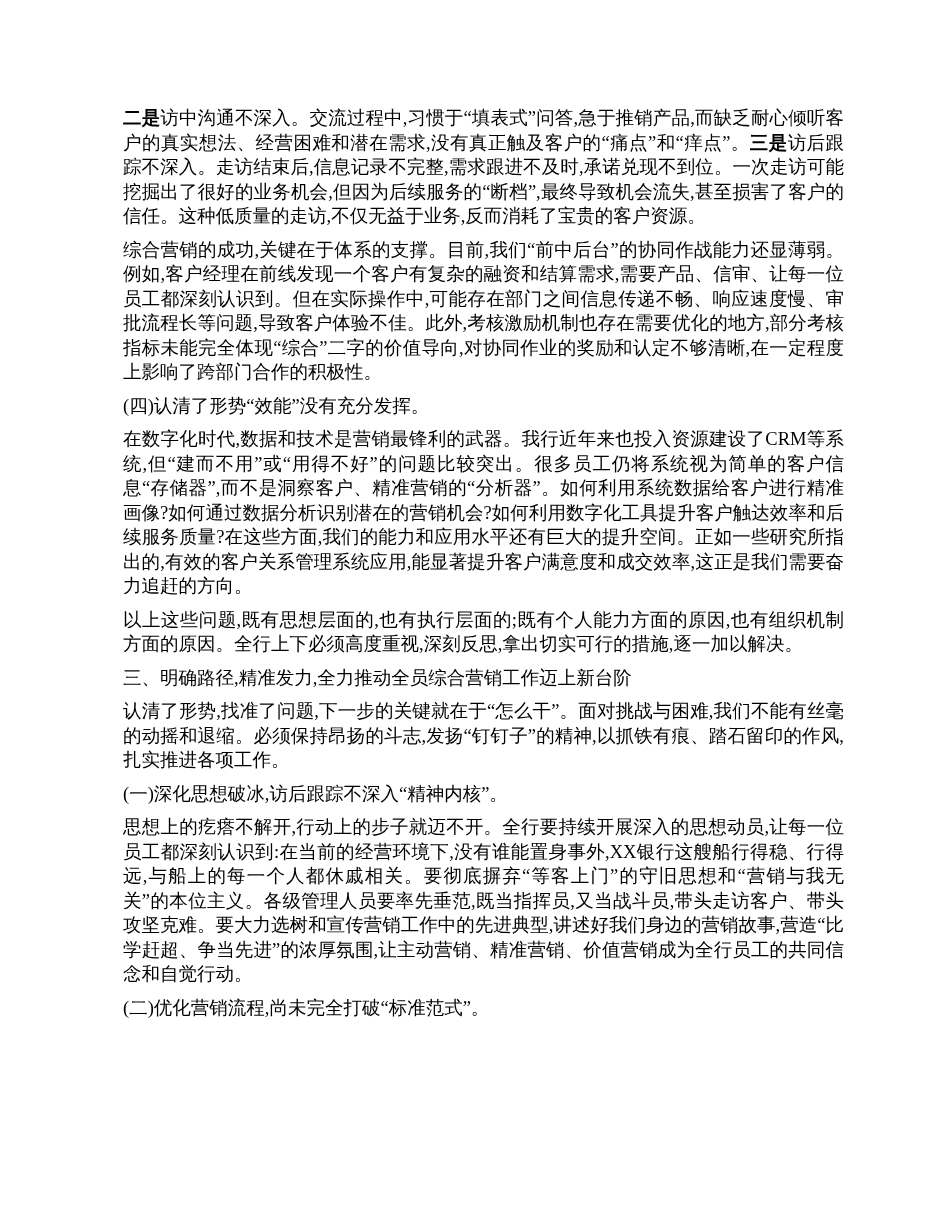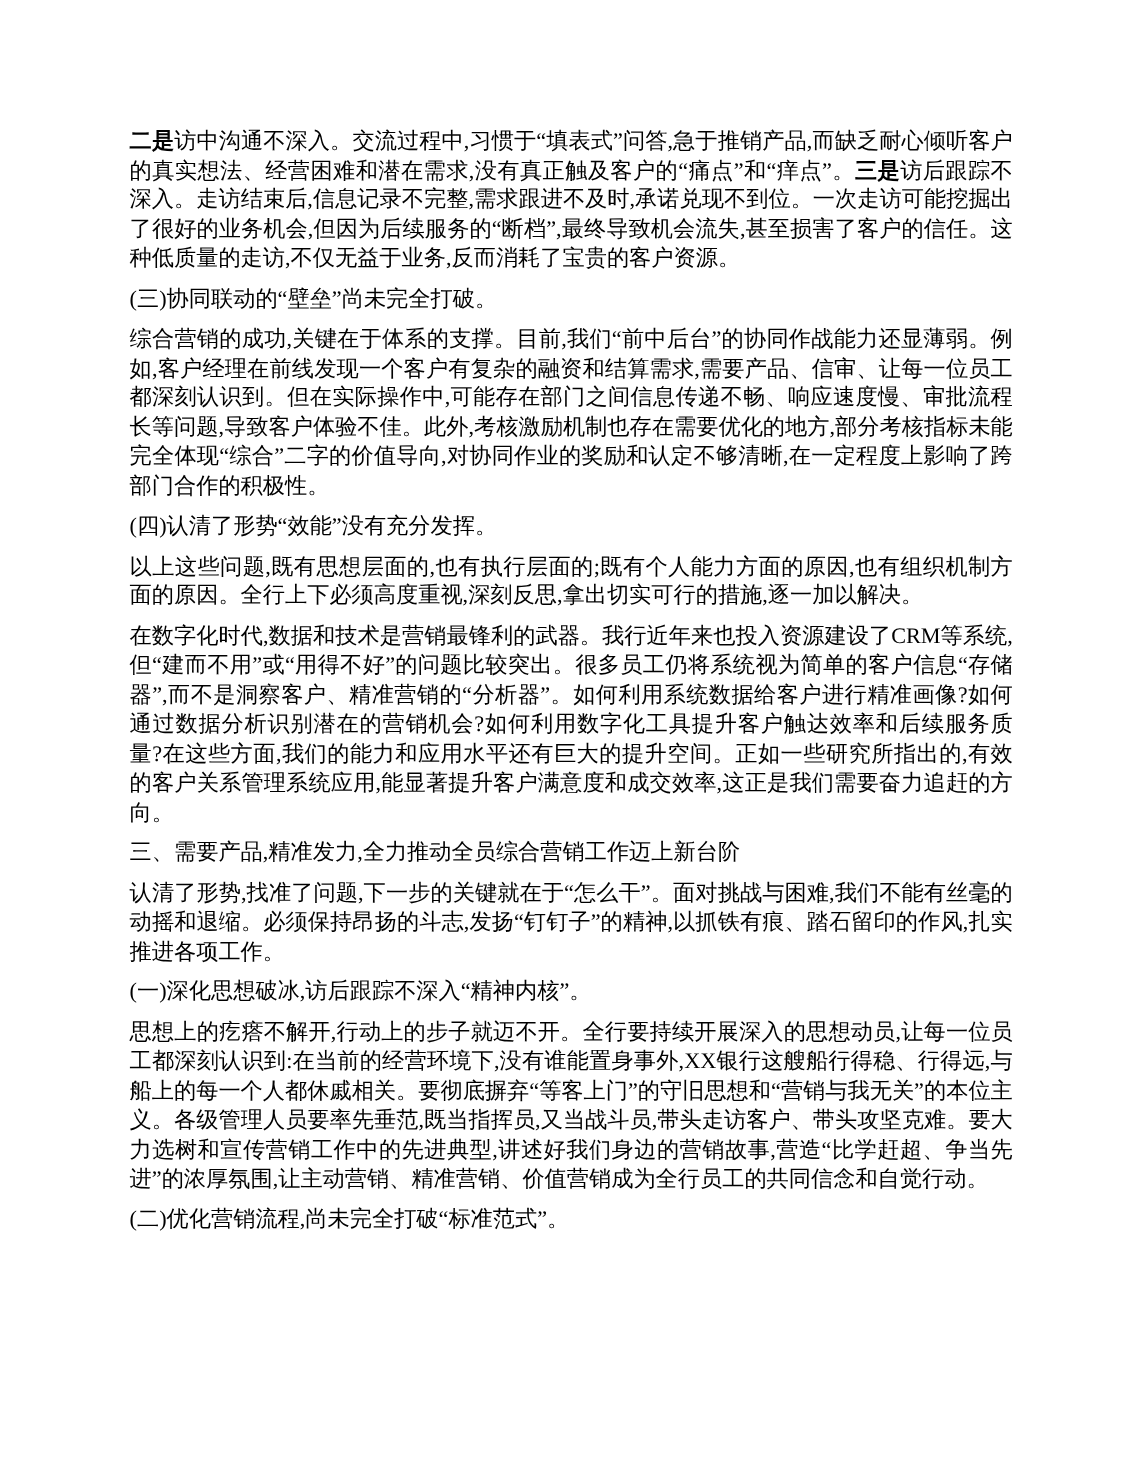--- a/index.html
+++ b/index.html
@@ -20,40 +20,39 @@
     top: 106px;
     width: 736px;
     font-family: "Liberation Serif", "DejaVu Serif", serif;
     font-size: 18.5px;
     line-height: 24.5px;
     color: #000000;
     text-align: justify;
     text-justify: inter-ideograph;
   }
   .doc p {
-    margin: 0 0 9px 0;
+    margin: 0 0 9px 15px;
     padding: 0;
   }
   .doc p.heading {
     
   }
   .doc .run-bold {
     font-weight: bold;
   }
 </style>
 </head>
 <body>
 
 <div class="page">
   <div class="doc" id="doc">
       <p class="body"><span class="run-bold">二是</span><span>访中沟通不深入。交流过程中,习惯于“填表式”问答,急于推销产品,而缺乏耐心倾听客户的真实想法、经营困难和潜在需求,没有真正触及客户的“痛点”和“痒点”。</span><span class="run-bold">三是</span><span>访后跟踪不深入。走访结束后,信息记录不完整,需求跟进不及时,承诺兑现不到位。一次走访可能挖掘出了很好的业务机会,但因为后续服务的“断档”,最终导致机会流失,甚至损害了客户的信任。这种低质量的走访,不仅无益于业务,反而消耗了宝贵的客户资源。</span></p>
-      <p class="heading"><span>(三)协同联动的“壁垒”尚未完全打破。</span></p>
       <p class="body"><span>综合营销的成功,关键在于体系的支撑。目前,我们“前中后台”的协同作战能力还显薄弱。例如,客户经理在前线发现一个客户有复杂的融资和结算需求,需要产品、信审、让每一位员工都深刻认识到。但在实际操作中,可能存在部门之间信息传递不畅、响应速度慢、审批流程长等问题,导致客户体验不佳。此外,考核激励机制也存在需要优化的地方,部分考核指标未能完全体现“综合”二字的价值导向,对协同作业的奖励和认定不够清晰,在一定程度上影响了跨部门合作的积极性。</span></p>
       <p class="heading"><span>(四)认清了形势“效能”没有充分发挥。</span></p>
+      <p class="body"><span>在数字化时代,数据和技术是营销最锋利的武器。我行近年来也投入资源建设了CRM等系统,但“建而不用”或“用得不好”的问题比较突出。很多员工仍将系统视为简单的客户信息“存储器”,而不是洞察客户、精准营销的“分析器”。如何利用系统数据给客户进行精准画像?如何通过数据分析识别潜在的营销机会?如何利用数字化工具提升客户触达效率和后续服务质量?在这些方面,我们的能力和应用水平还有巨大的提升空间。正如一些研究所指出的,有效的客户关系管理系统应用,能显著提升客户满意度和成交效率,这正是我们需要奋力追赶的方向。</span></p>
       <p class="body"><span>以上这些问题,既有思想层面的,也有执行层面的;既有个人能力方面的原因,也有组织机制方面的原因。全行上下必须高度重视,深刻反思,拿出切实可行的措施,逐一加以解决。</span></p>
-      <p class="body"><span>在数字化时代,数据和技术是营销最锋利的武器。我行近年来也投入资源建设了CRM等系统,但“建而不用”或“用得不好”的问题比较突出。很多员工仍将系统视为简单的客户信息“存储器”,而不是洞察客户、精准营销的“分析器”。如何利用系统数据给客户进行精准画像?如何通过数据分析识别潜在的营销机会?如何利用数字化工具提升客户触达效率和后续服务质量?在这些方面,我们的能力和应用水平还有巨大的提升空间。正如一些研究所指出的,有效的客户关系管理系统应用,能显著提升客户满意度和成交效率,这正是我们需要奋力追赶的方向。</span></p>
-      <p class="heading"><span>三、需要产品,精准发力,全力推动全员综合营销工作迈上新台阶</span></p>
+      <p class="heading"><span>三、明确路径,精准发力,全力推动全员综合营销工作迈上新台阶</span></p>
       <p class="body"><span>认清了形势,找准了问题,下一步的关键就在于“怎么干”。面对挑战与困难,我们不能有丝毫的动摇和退缩。必须保持昂扬的斗志,发扬“钉钉子”的精神,以抓铁有痕、踏石留印的作风,扎实推进各项工作。</span></p>
       <p class="heading"><span>(一)深化思想破冰,访后跟踪不深入“精神内核”。</span></p>
       <p class="body"><span>思想上的疙瘩不解开,行动上的步子就迈不开。全行要持续开展深入的思想动员,让每一位员工都深刻认识到:在当前的经营环境下,没有谁能置身事外,XX银行这艘船行得稳、行得远,与船上的每一个人都休戚相关。要彻底摒弃“等客上门”的守旧思想和“营销与我无关”的本位主义。各级管理人员要率先垂范,既当指挥员,又当战斗员,带头走访客户、带头攻坚克难。要大力选树和宣传营销工作中的先进典型,讲述好我们身边的营销故事,营造“比学赶超、争当先进”的浓厚氛围,让主动营销、精准营销、价值营销成为全行员工的共同信念和自觉行动。</span></p>
       <p class="heading"><span>(二)优化营销流程,尚未完全打破“标准范式”。</span></p>
     </div>
 </div>
 
 </body></html>

